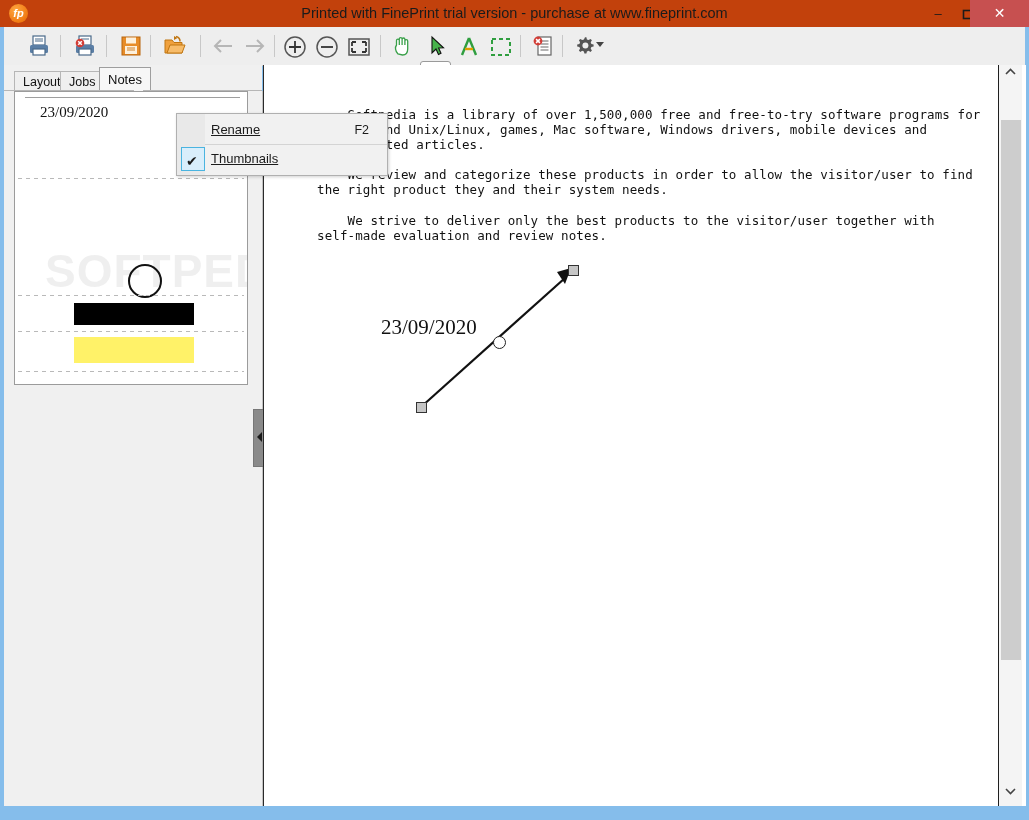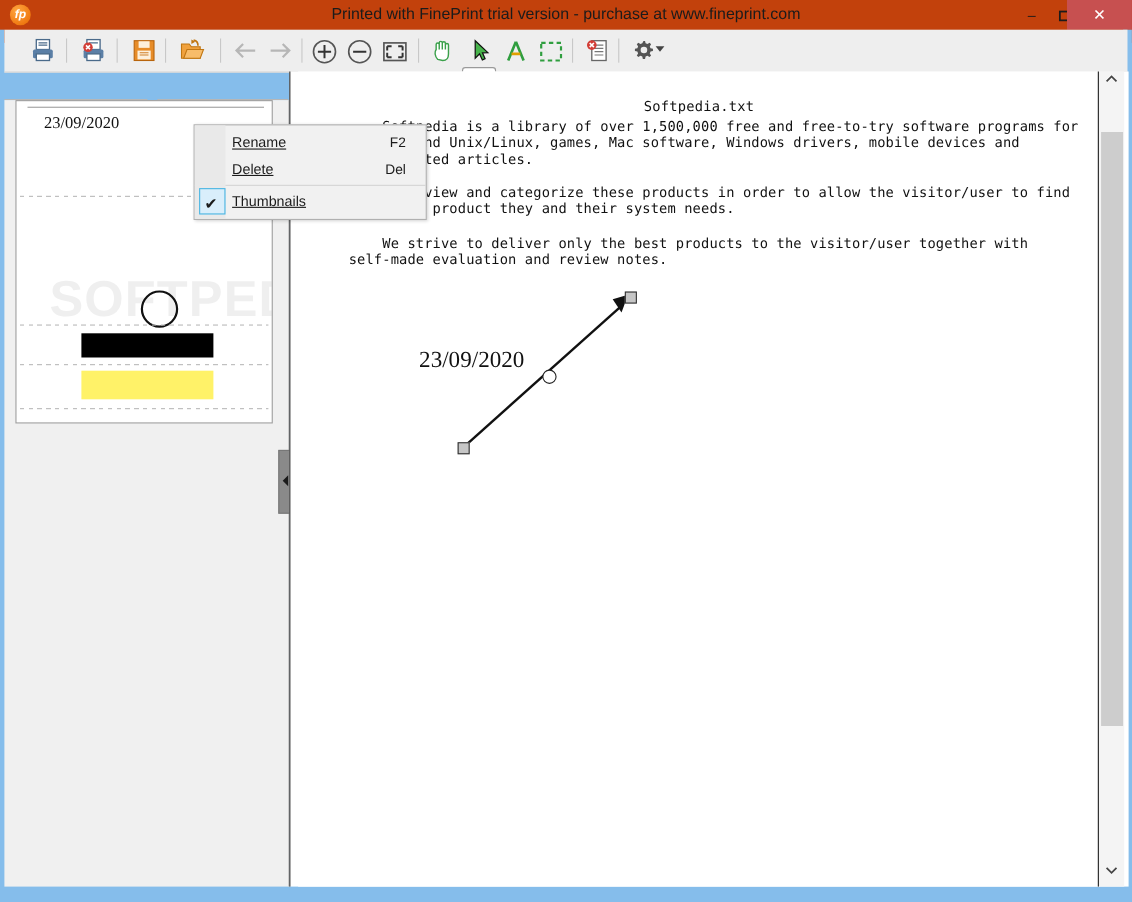--- a/index.html
+++ b/index.html
@@ -255,20 +255,25 @@
 
     <div class="tbtn" style="left:566px">
       <svg width="24" height="24" viewBox="0 0 24 24">
         <path d="M12 3.2 L13.4 3.2 L13.9 5.4 L15.6 6.1 L17.5 4.9 L18.9 6.3 L17.7 8.2 L18.4 9.9 L20.6 10.4 L20.6 12.4 L18.4 12.9 L17.7 14.6 L18.9 16.5 L17.5 17.9 L15.6 16.7 L13.9 17.4 L13.4 19.6 L11.4 19.6 L10.9 17.4 L9.2 16.7 L7.3 17.9 L5.9 16.5 L7.1 14.6 L6.4 12.9 L4.2 12.4 L4.2 10.4 L6.4 9.9 L7.1 8.2 L5.9 6.3 L7.3 4.9 L9.2 6.1 L10.9 5.4 Z" fill="#555"></path>
         <circle cx="12.4" cy="11.4" r="3" fill="#eeeeee"></circle>
       </svg>
       <div style="position:absolute;left:26px;top:11px;width:0;height:0;border-left:4px solid transparent;border-right:4px solid transparent;border-top:5px solid #444;"></div>
     </div>
   </div>
 
+  <div id="tabstrip">
+    <div class="tab" style="left:10px">Layout</div>
+    <div class="tab" style="left:56px">Jobs</div>
+    <div class="tab active" style="left:95px;border-bottom:1px solid #f7f7f7">Notes</div>
+  </div>
   <div class="tabline" style="left:4px;top:90px;width:130px"></div>
   <div class="tabline" style="left:143px;top:90px;width:119px"></div>
 
   <div id="leftpanel">
 
     <div id="thumbpanel">
 
       <div id="wm">SOFTPEDIA</div>
 
       <div id="thumb-hscroll"></div>
@@ -289,21 +294,20 @@
     </div>
   </div>
 
   <div id="splitter">
     <div class="ar"></div>
   </div>
 
   <div id="viewerwrap">
     <div id="page">
 
-      <div id="doc-title">Softpedia.txt</div>
 
       <div class="docline" style="left:46px;top:42px">    Softpedia is a library of over 1,500,000 free and free-to-try software programs for</div>
       <div class="docline" style="left:46px;top:57px">Windows and Unix/Linux, games, Mac software, Windows drivers, mobile devices and</div>
       <div class="docline" style="left:46px;top:72px">tech related articles.</div>
       <div class="docline" style="left:46px;top:102px">    We review and categorize these products in order to allow the visitor/user to find</div>
       <div class="docline" style="left:46px;top:117px">the right product they and their system needs.</div>
       <div class="docline" style="left:46px;top:148px">    We strive to deliver only the best products to the visitor/user together with</div>
       <div class="docline" style="left:46px;top:163px">self-made evaluation and review notes.</div>
 
       <div id="anno">
@@ -335,24 +339,20 @@
   </div>
 
   <div id="ctxmenu">
     <div id="ctx-gutter"></div>
 
     <div class="ctxitem" style="margin-top:4px">
       <span>Rename</span>
       <span class="accel">F2</span>
     </div>
 
-    <div class="ctxitem">
-      <span>Delete</span>
-      <span class="accel">Del</span>
-    </div>
 
 
 
     <div class="ctxsep"></div>
 
     <div class="ctxitem" style="margin-bottom:4px">
       <div id="ctx-check">
         <span class="tick">✔</span>
       </div>
       <span>Thumbnails</span>

